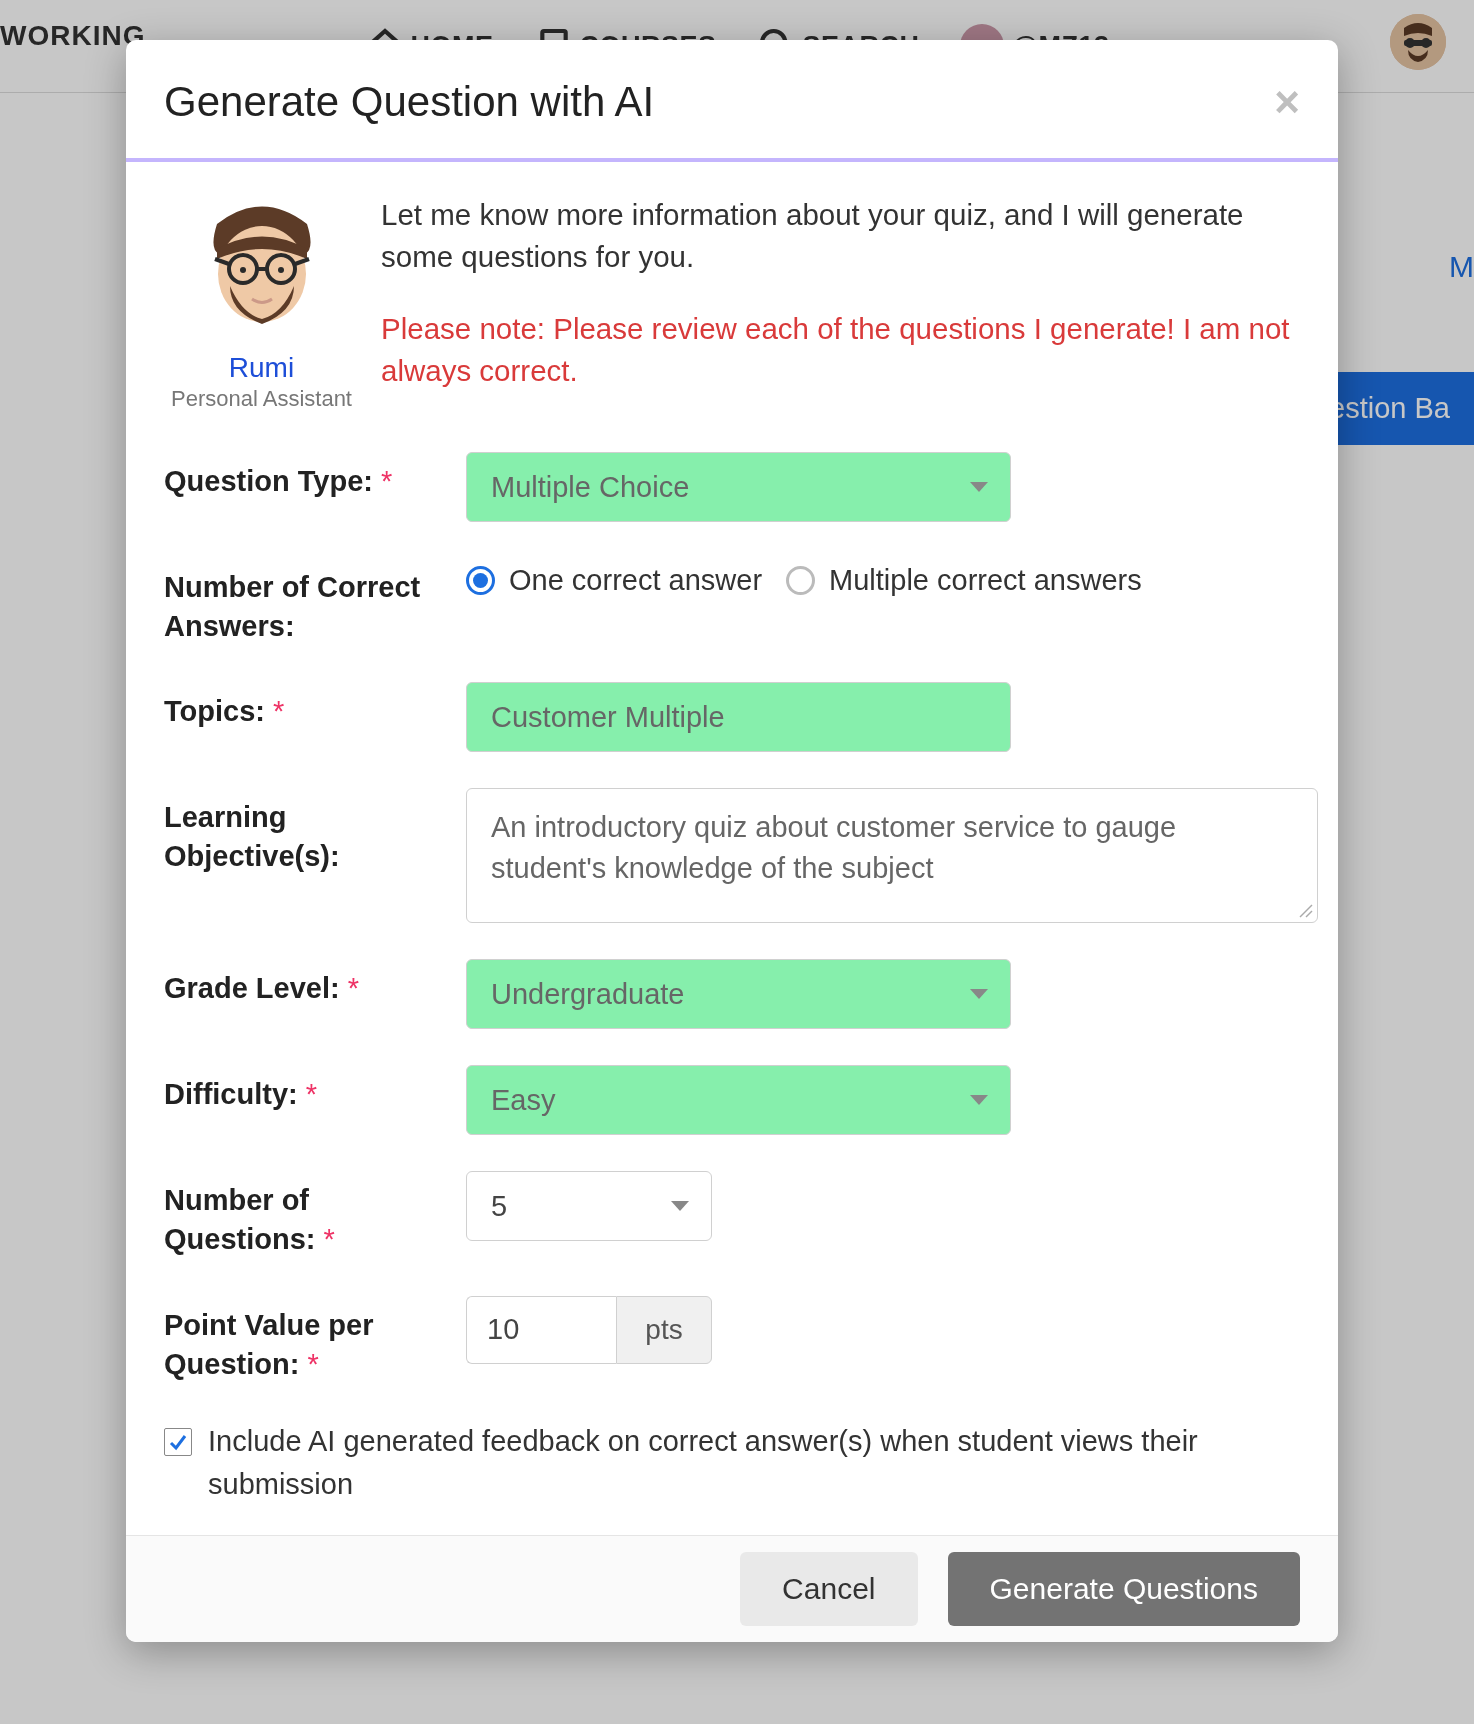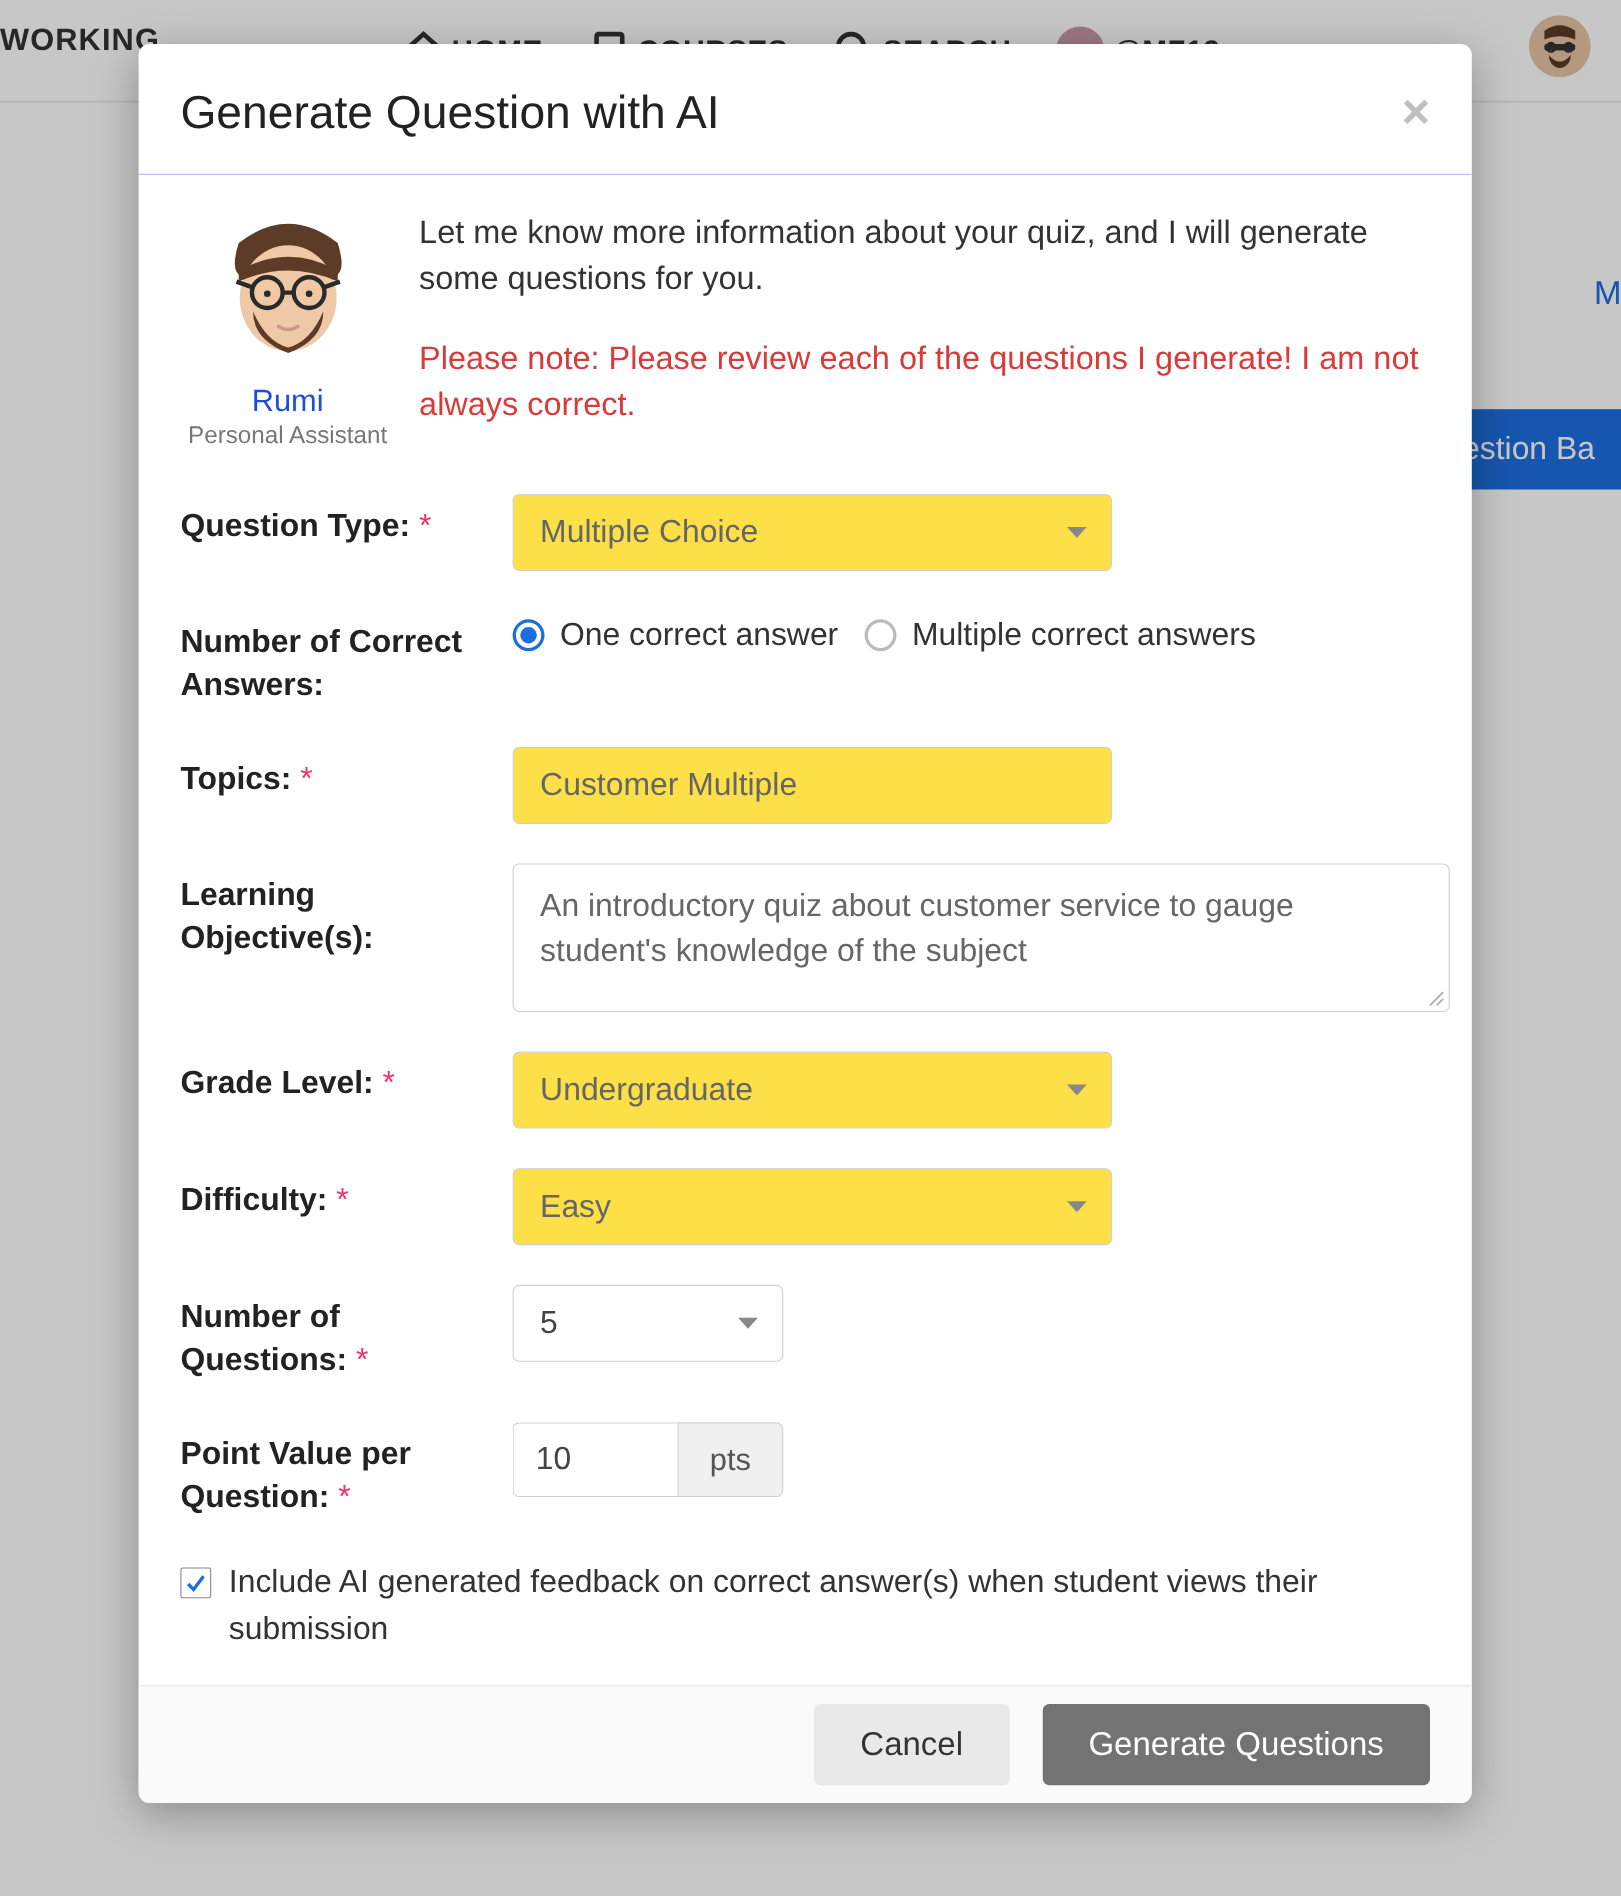--- a/index.html
+++ b/index.html
@@ -73,21 +73,21 @@
       border-radius: 10px;
       box-shadow: 0 10px 40px rgba(0,0,0,0.3);
       z-index: 20;
       overflow: hidden;
     }
 
     .modal-header {
       padding: 38px 38px 32px;
       display: flex;
       justify-content: space-between;
-      border-bottom: 1px solid #c4b5fd;
+      border-bottom: 4px solid #c4b5fd;
     }
     .modal-title {
       font-size: 42px;
       font-weight: 400;
       color: #222;
     }
     .close-btn {
       font-size: 44px;
       color: #bfbfbf;
       cursor: pointer;
@@ -140,21 +140,21 @@
     .form-input-col { flex: 1; }
 
     .select-box, .text-input {
       width: 545px;
       height: 70px;
       border: 1px solid #d0d0d0;
       border-radius: 6px;
       padding: 0 24px;
       font-size: 29px;
       color: #666;
-      background: #fde047;
+      background: #86efac;
       display: flex;
       align-items: center;
       position: relative;
     }
     .select-box .chev {
       position: absolute;
       right: 22px;
       top: 50%;
       transform: translateY(-50%);
       width: 0; height: 0;

